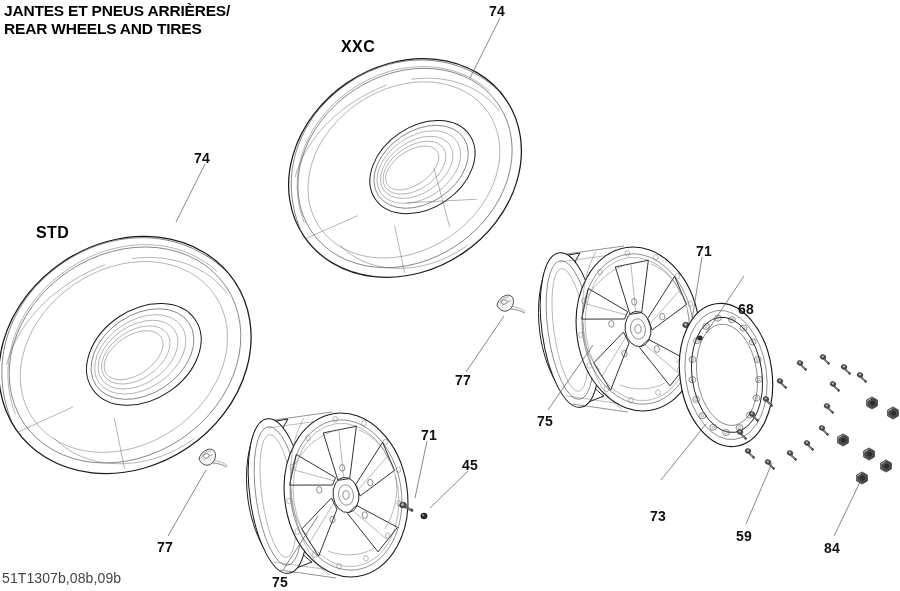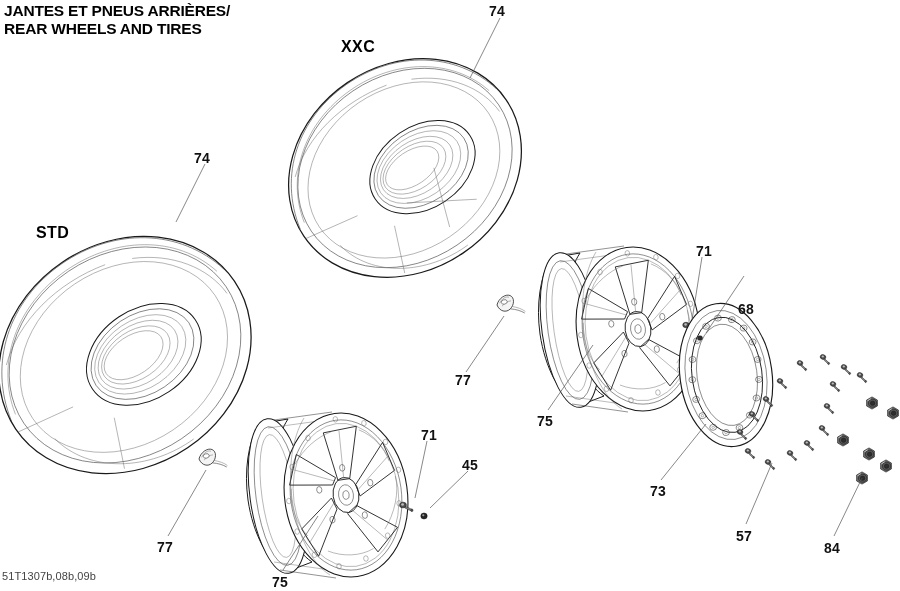--- a/index.html
+++ b/index.html
@@ -17,21 +17,21 @@
     letter-spacing:-0.2px;white-space:pre-line;
   }
   .variant-label{
     position:absolute;font-size:16px;font-weight:bold;letter-spacing:0.4px;
   }
   .callout{
     position:absolute;font-size:14px;font-weight:bold;color:#111;
     letter-spacing:0.2px;
   }
   .footer{
-    position:absolute;left:2px;top:570px;font-size:11px;color:#444;
+    position:absolute;left:2px;top:570px;font-size:14px;color:#444;
     letter-spacing:0.1px;
   }
   .ln{stroke:#555;stroke-width:0.7;fill:none;}
   .ol{stroke:#1a1a1a;fill:none;}
   .thin{stroke:#3a3a3a;stroke-width:0.55;fill:none;}
   .vthin{stroke:#6a6a6a;stroke-width:0.45;fill:none;}
   .fillw{fill:#ffffff;}
 </style>
 </head>
 <body>
@@ -381,22 +381,22 @@
 
   <div class="variant-label" style="left:36px;top:224px;">STD</div>
   <div class="variant-label" style="left:341px;top:38px;">XXC</div>
 
   <div class="callout" style="left:489px;top:3px;">74</div>
   <div class="callout" style="left:194px;top:150px;">74</div>
   <div class="callout" style="left:696px;top:243px;">71</div>
   <div class="callout" style="left:738px;top:262px;margin-top:39px;">68</div>
   <div class="callout" style="left:455px;top:372px;">77</div>
   <div class="callout" style="left:537px;top:413px;">75</div>
-  <div class="callout" style="left:650px;top:483px;">73</div>
-  <div class="callout" style="left:736px;top:528px;">57</div>
+  <div class="callout" style="left:650px;top:508px;">73</div>
+  <div class="callout" style="left:736px;top:528px;">59</div>
   <div class="callout" style="left:824px;top:540px;">84</div>
   <div class="callout" style="left:421px;top:427px;">71</div>
   <div class="callout" style="left:462px;top:457px;">45</div>
   <div class="callout" style="left:157px;top:539px;">77</div>
   <div class="callout" style="left:272px;top:574px;">75</div>
 
   <div class="footer">51T1307b,08b,09b</div>
 </div>
 
 </body></html>

